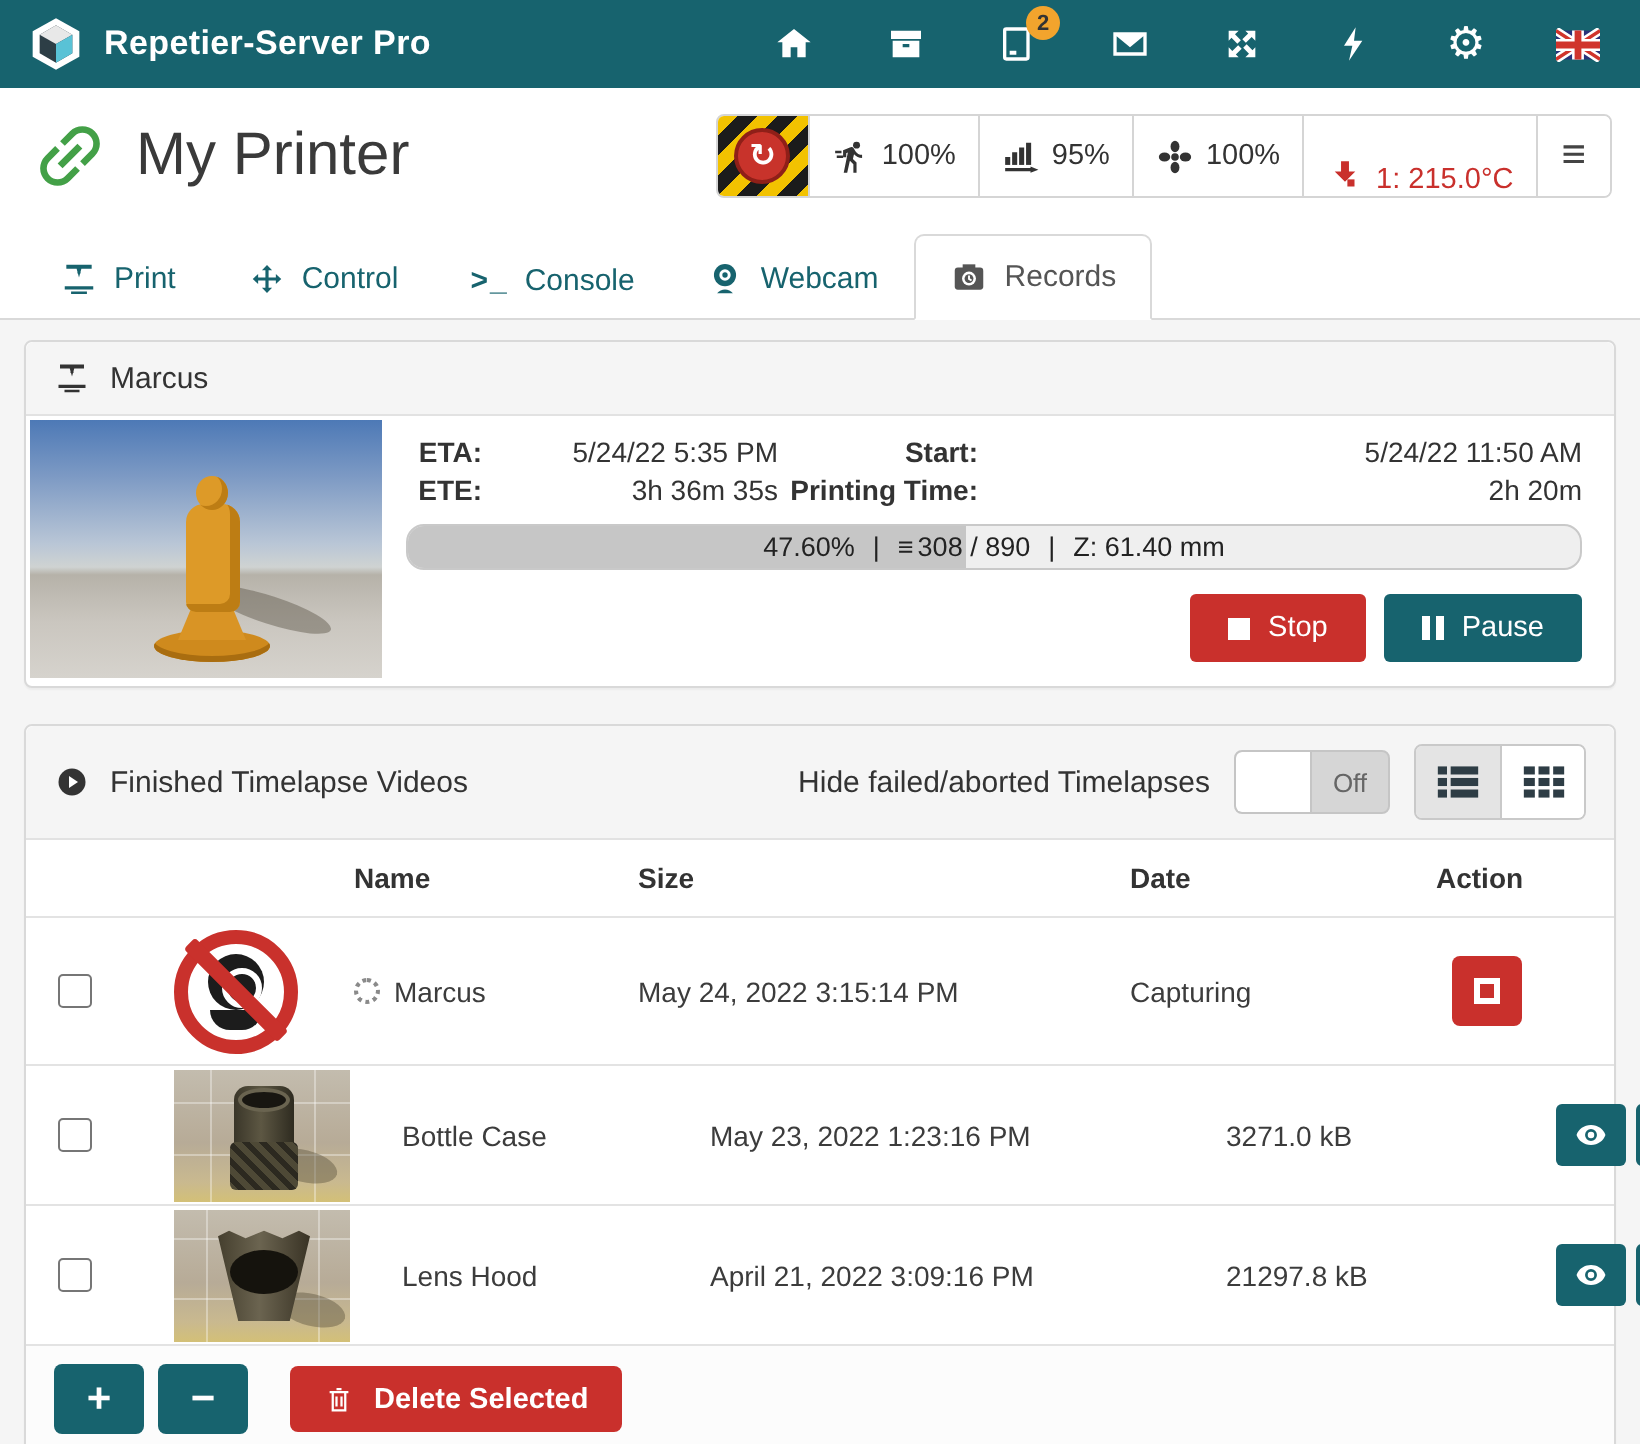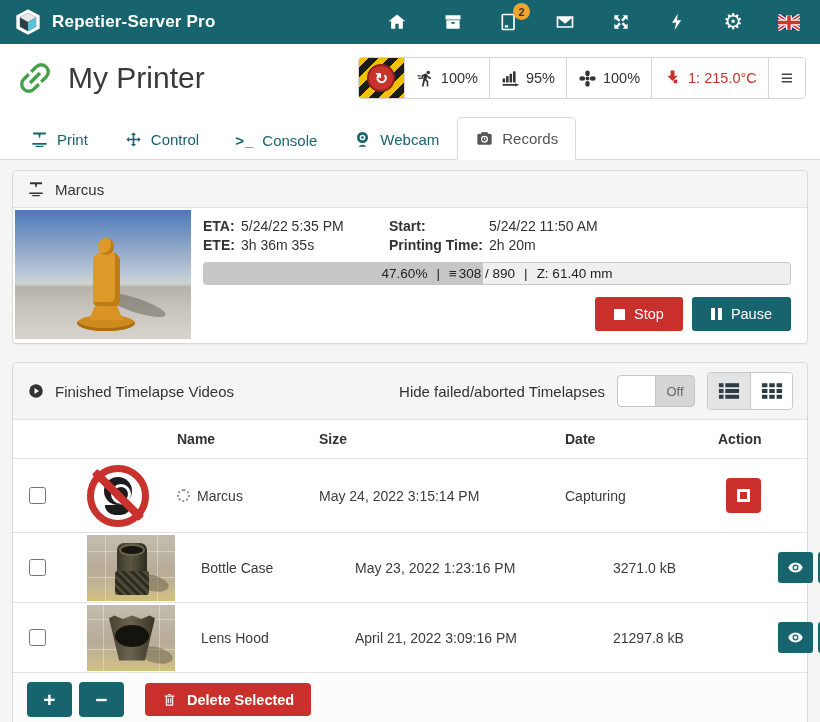--- a/index.html
+++ b/index.html
@@ -18,21 +18,21 @@
     min-width:17px; height:17px; border-radius:50%; display:flex; align-items:center; justify-content:center; }
 
   
   .printer-header { background:#fff; display:flex; align-items:center; padding:8px 14px 4px 14px; height:64px; }
   .link-ic { width:42px; height:42px; }
   .printer-name { font-size:30px; font-weight:500; color:#3a3a3a; margin-left:12px; }
   .status-group { margin-left:auto; display:flex; align-items:stretch; border:1px solid #d5d5d5; border-radius:4px; overflow:hidden; background:#fff; height:42px; }
   .seg { display:flex; align-items:center; gap:6px; padding:0 11px; border-right:1px solid #d5d5d5; font-size:14.5px; color:#333; cursor:pointer; background:#fff; }
   .seg:last-child { border-right:none; }
   .seg svg { width:19px; height:19px; }
-  .seg.red { color:#c9302c; }
+  .seg.red { color:#c9302c;align-items:flex-end; }
   .estop { padding:0; width:46px; display:flex; align-items:center; justify-content:center;
     background:repeating-linear-gradient(135deg,#f2c200 0 7px,#1b1b1b 7px 14px); cursor:pointer; }
   .estop-circle { width:28px; height:28px; border-radius:50%; background:#c8332b; border:2px solid #8f1f18;
     color:#fff; font-size:16px; font-weight:700; display:flex; align-items:center; justify-content:center; }
   .menu-seg { font-size:21px; color:#444; font-weight:700; padding:0 12px; }
 
   
   .tabs { background:#fff; display:flex; align-items:flex-end; padding:6px 12px 0 12px; border-bottom:1px solid #d9d9d9; height:52px; }
   .tab { display:flex; align-items:center; gap:8px; padding:11px 17px; color:#17636e; font-size:15px; cursor:pointer;
     border:1px solid transparent; border-bottom:none; border-radius:5px 5px 0 0; margin-bottom:-1px; }
@@ -50,23 +50,23 @@
   
   .job-body { display:flex; padding:2px; }
   .thumb-marcus { width:176px; height:129px; position:relative; overflow:hidden; flex:0 0 auto;
     background:linear-gradient(180deg,#4d79b6 0%,#7d9ac4 22%,#b9c6d6 48%,#cfd3d2 57%,#b6b2a9 60%,#cac6bf 78%,#d6d3cd 100%); }
   .st-shadow { position:absolute; left:88px; top:88px; width:64px; height:14px; background:rgba(90,85,70,.45); border-radius:50%; transform:rotate(18deg); }
   .st-base { position:absolute; left:62px; top:105px; width:58px; height:16px; background:#cf8a1d; border-radius:50%; box-shadow:inset 0 -3px 0 #a96d10; }
   .st-pedestal { position:absolute; left:74px; top:92px; width:34px; height:18px; background:#d99425; clip-path:polygon(22% 0,78% 0,100% 100%,0 100%); }
   .st-body { position:absolute; left:78px; top:42px; width:27px; height:54px; background:#dd9a28; border-radius:9px 9px 5px 5px; box-shadow:inset -5px -4px 0 #bd7d14; }
   .st-head { position:absolute; left:83px; top:28px; width:16px; height:17px; background:#dd9a28; border-radius:50%; box-shadow:inset -3px -2px 0 #bd7d14; }
   .job-info { flex:1; padding:8px 14px 10px 12px; display:flex; flex-direction:column; }
-  .meta-grid { display:grid; grid-template-columns:38px 148px 100px 1fr; row-gap:3px; font-size:14px; color:#333; }
+  .meta-grid { display:grid; grid-template-columns:38px 148px 100px 1fr; row-gap:3px; font-size:14px; color:#333;text-align:right; }
   .meta-grid b { font-weight:700; }
-  .progress { margin-top:9px; height:23px; border:1px solid #c9c9c9; border-radius:3px; background:#efefef; position:relative; overflow:hidden; }
+  .progress { margin-top:9px; height:23px; border:1px solid #c9c9c9; border-radius:9px; background:#efefef; position:relative; overflow:hidden; }
   .progress-fill { position:absolute; left:0; top:0; bottom:0; background:#c6c6c6; }
   .progress-text { position:absolute; inset:0; display:flex; align-items:center; justify-content:center; gap:9px; font-size:13.5px; color:#222; }
   .layers-glyph { font-weight:700; letter-spacing:-1px; }
   .job-buttons { margin-top:12px; display:flex; justify-content:flex-end; gap:9px; }
   .btn { display:inline-flex; align-items:center; gap:9px; border:none; border-radius:3px; color:#fff; font-size:14.5px;
     padding:9px 19px; cursor:pointer; font-family:inherit; }
   .btn-red { background:#c9302c; }
   .btn-teal { background:#17636e; }
   .stop-sq { width:11px; height:11px; background:#fff; display:inline-block; }
   .pause-bars { display:inline-flex; gap:3px; }

